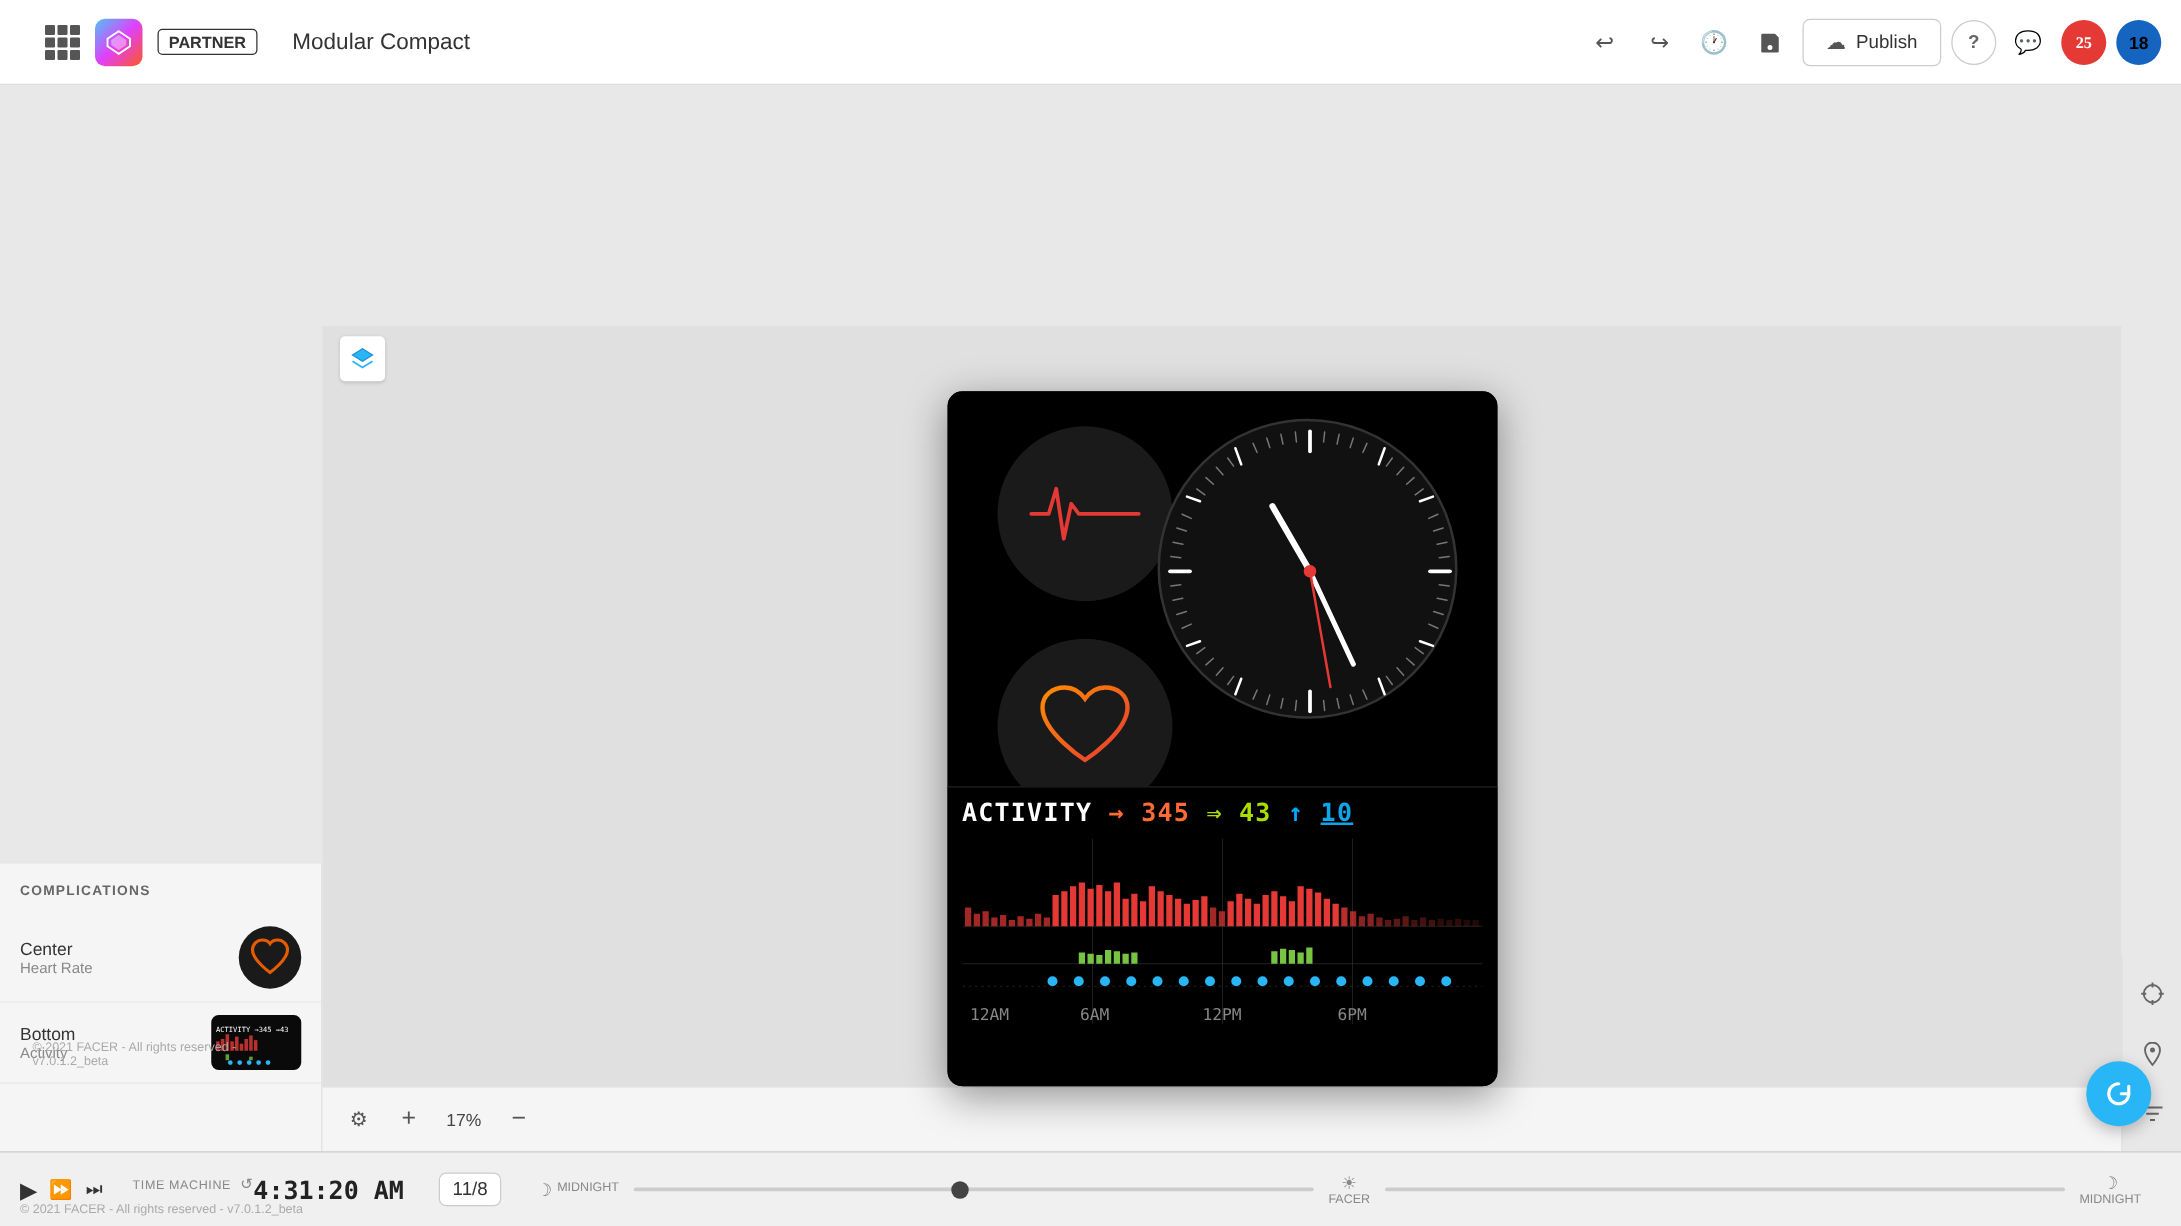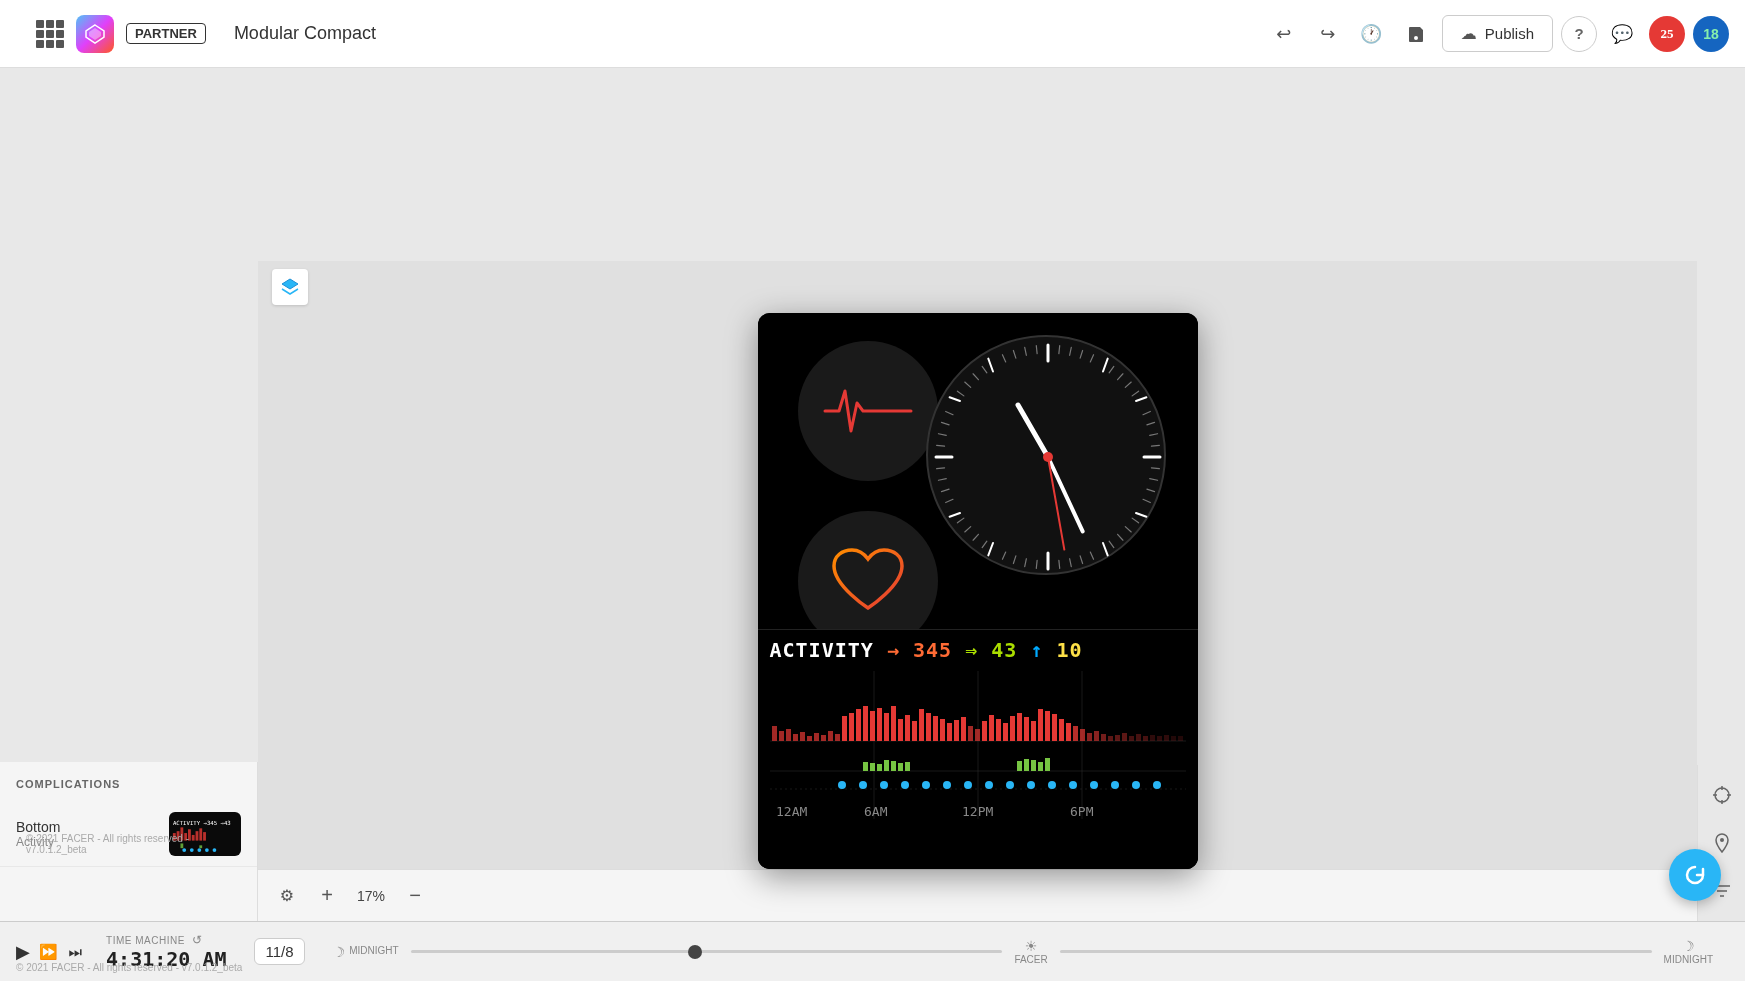--- a/index.html
+++ b/index.html
@@ -12,21 +12,21 @@
     .grid-icon span { background: #555; border-radius: 1px; display: block; }
     .logo-box { width: 38px; height: 38px; background: linear-gradient(135deg, #4fc3f7, #e040fb, #ff5722); border-radius: 8px; display: flex; align-items: center; justify-content: center; }
     .logo-box svg { width: 22px; height: 22px; }
     .partner-badge { border: 1.5px solid #333; border-radius: 4px; padding: 2px 8px; font-size: 13px; font-weight: 600; color: #333; }
     .page-title { font-size: 18px; font-weight: 400; color: #333; margin-left: 16px; }
     .topbar-center { flex: 1; }
     .topbar-right { display: flex; align-items: center; gap: 8px; }
     .icon-btn { width: 36px; height: 36px; display: flex; align-items: center; justify-content: center; cursor: pointer; color: #555; font-size: 18px; border-radius: 50%; }
     .publish-btn { display: flex; align-items: center; gap: 8px; background: #fff; border: 1.5px solid #ccc; border-radius: 6px; padding: 8px 18px; cursor: pointer; font-size: 15px; font-weight: 500; color: #333; }
     .notification-wrap { position: relative; display: flex; align-items: flex-start; font-family: Liberation Serif, serif; }
-    .avatar-btn { width: 36px; height: 36px; background: #1565c0; border-radius: 50%; display: flex; align-items: center; justify-content: center; color: #86efac; font-size: 14px; font-weight: 700; cursor: pointer; }
+    .avatar-btn { width: 36px; height: 36px; background: #1565c0; border-radius: 50%; display: flex; align-items: center; justify-content: center; color: #000000; font-size: 14px; font-weight: 700; cursor: pointer; }
 
     
     .main { display: flex; flex: 1; overflow: hidden; align-items: flex-end; }
 
     
     .sidebar { width: 258px; background: #f5f5f5; border-right: 1px solid #ddd; padding: 16px 0; flex-shrink: 0; }
     .sidebar-title { font-size: 11px; font-weight: 700; color: #666; letter-spacing: 1px; padding: 0 16px 12px; text-transform: uppercase; }
     .complication-item { display: flex; align-items: center; justify-content: space-between; padding: 10px 16px; cursor: pointer; border-bottom: 1px solid #e8e8e8; }
     .complication-label .label-main { font-size: 14px; font-weight: 500; color: #333; }
     .complication-label .label-sub { font-size: 12px; color: #888; }
@@ -53,37 +53,37 @@
 
     
     .wf-activity { position: absolute; bottom: 0; left: 0; right: 0; height: 240px; background: #000; border-top: 1px solid #222; padding: 8px 12px; }
     .activity-header { color: #fff; font-size: 20px; font-weight: 700; letter-spacing: 1px; margin-bottom: 8px; font-family: monospace; }
     .activity-header .act-label { color: #fff; }
     .activity-header .act-arrow1 { color: #ff6b35; }
     .activity-header .act-val1 { color: #ff6b35; }
     .activity-header .act-arrow2 { color: #aadd00; }
     .activity-header .act-val2 { color: #aadd00; }
     .activity-header .act-arrow3 { color: #00aaff; }
-    .activity-header .act-val3 { color: #fde047; }
+    .activity-header .act-val3 { color: #0ea5e9; text-decoration: underline; }
     .chart-area { position: relative; height: 150px; }
 
     
     .canvas-toolbar-bottom { height: 52px; background: #f5f5f5; border-top: 1px solid #ddd; display: flex; align-items: center; padding: 0 14px; gap: 10px; }
     .zoom-icon { width: 30px; height: 30px; display: flex; align-items: center; justify-content: center; cursor: pointer; color: #555; font-size: 16px; }
     .zoom-level { font-size: 14px; color: #444; min-width: 38px; text-align: center; }
 
     
     .right-sidebar { width: 48px; background: #e8e8e8; border-left: 1px solid #ddd; display: flex; flex-direction: column; align-items: center; padding: 12px 0; gap: 12px; }
     .right-icon-btn { width: 36px; height: 36px; display: flex; align-items: center; justify-content: center; cursor: pointer; color: #666; font-size: 18px; border-radius: 6px; }
 
     
     .bottom-bar { height: 60px; background: #f0f0f0; border-top: 1px solid #ccc; display: flex; align-items: center; padding: 0 16px; gap: 16px; flex-shrink: 0; }
     .play-controls { display: flex; align-items: center; gap: 10px; }
     .play-btn { cursor: pointer; color: #333; font-size: 18px; }
-    .time-machine-section { display: flex; flex-direction: column; margin-left: 8px; }
+    .time-machine-section { display: flex; flex-direction: row; margin-left: 8px; }
     .time-machine-label { font-size: 10px; color: #888; text-transform: uppercase; letter-spacing: 0.5px; }
     .time-machine-time { font-size: 20px; font-weight: 600; color: #222; font-family: monospace; }
     .date-badge { background: #fff; border: 1.5px solid #ccc; border-radius: 6px; padding: 4px 10px; font-size: 15px; font-weight: 500; color: #333; margin-left: 12px; cursor: pointer; }
     .timeline-section { flex: 1; display: flex; align-items: center; gap: 0; position: relative; margin: 0 12px; }
     .timeline-bar { flex: 1; height: 3px; background: #ccc; border-radius: 2px; position: relative; margin: 0 8px; }
     .timeline-dot { position: absolute; left: 48%; top: 50%; transform: translate(-50%,-50%); width: 14px; height: 14px; background: #444; border-radius: 50%; cursor: pointer; }
     .fab-btn { position: absolute; right: 24px; bottom: 80px; width: 52px; height: 52px; background: #29b6f6; border-radius: 50%; display: flex; align-items: center; justify-content: center; cursor: pointer; box-shadow: 0 4px 12px rgba(0,0,0,0.25); color: #fff; font-size: 20px; }
 
     
     .refresh-badge { display: inline-block; font-size: 12px; color: #888; margin-left: 4px; }
@@ -139,20 +139,31 @@
     </div>
   </div>
 </div>
 
 <div class="main">
 
   <div class="sidebar">
     <div class="sidebar-title">COMPLICATIONS</div>
 
 
+    <div class="complication-item">
+      <div class="complication-label">
+        <div class="label-main">Center</div>
+        <div class="label-sub">Heart Rate</div>
+      </div>
+      <div class="complication-icon" style="background: #1a1a1a;">
+        <svg width="36" height="32" viewBox="0 0 36 32" fill="none">
+          <path d="M18 28 C18 28 4 18 4 10 C4 5.5 7.5 2 12 2 C14.5 2 16.8 3.2 18 5 C19.2 3.2 21.5 2 24 2 C28.5 2 32 5.5 32 10 C32 18 18 28 18 28Z" stroke="#e65c00" stroke-width="2.5" fill="none"></path>
+        </svg>
+      </div>
+    </div>
 
     <div class="complication-item">
       <div class="complication-label">
         <div class="label-main">Bottom</div>
         <div class="label-sub">Activity</div>
       </div>
       <div class="complication-icon activity-icon" style="background:#0a0a0a; padding:2px;">
 
         <svg width="72" height="42" viewBox="0 0 72 42" fill="none">
           <rect width="72" height="42" fill="#0a0a0a"></rect>

